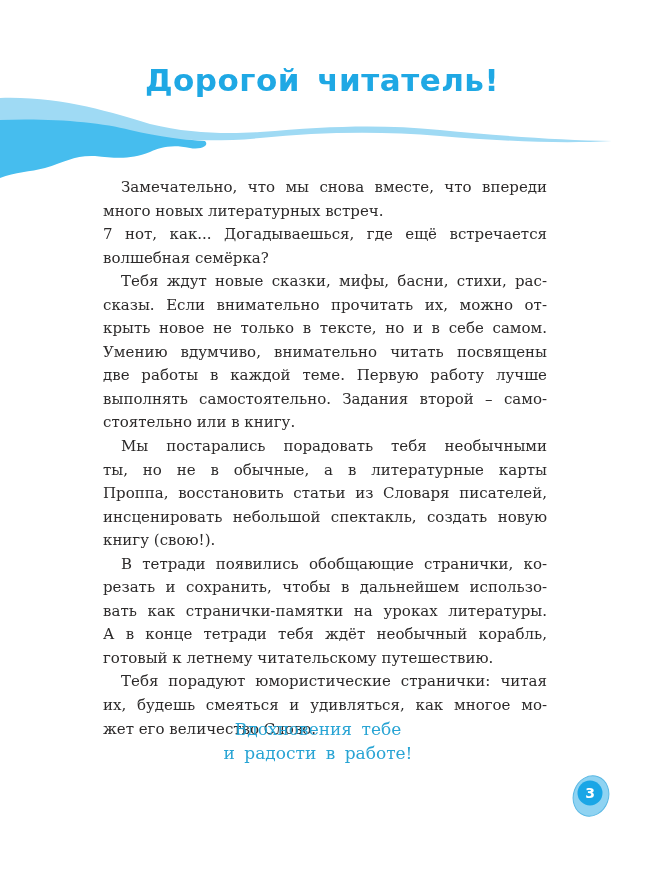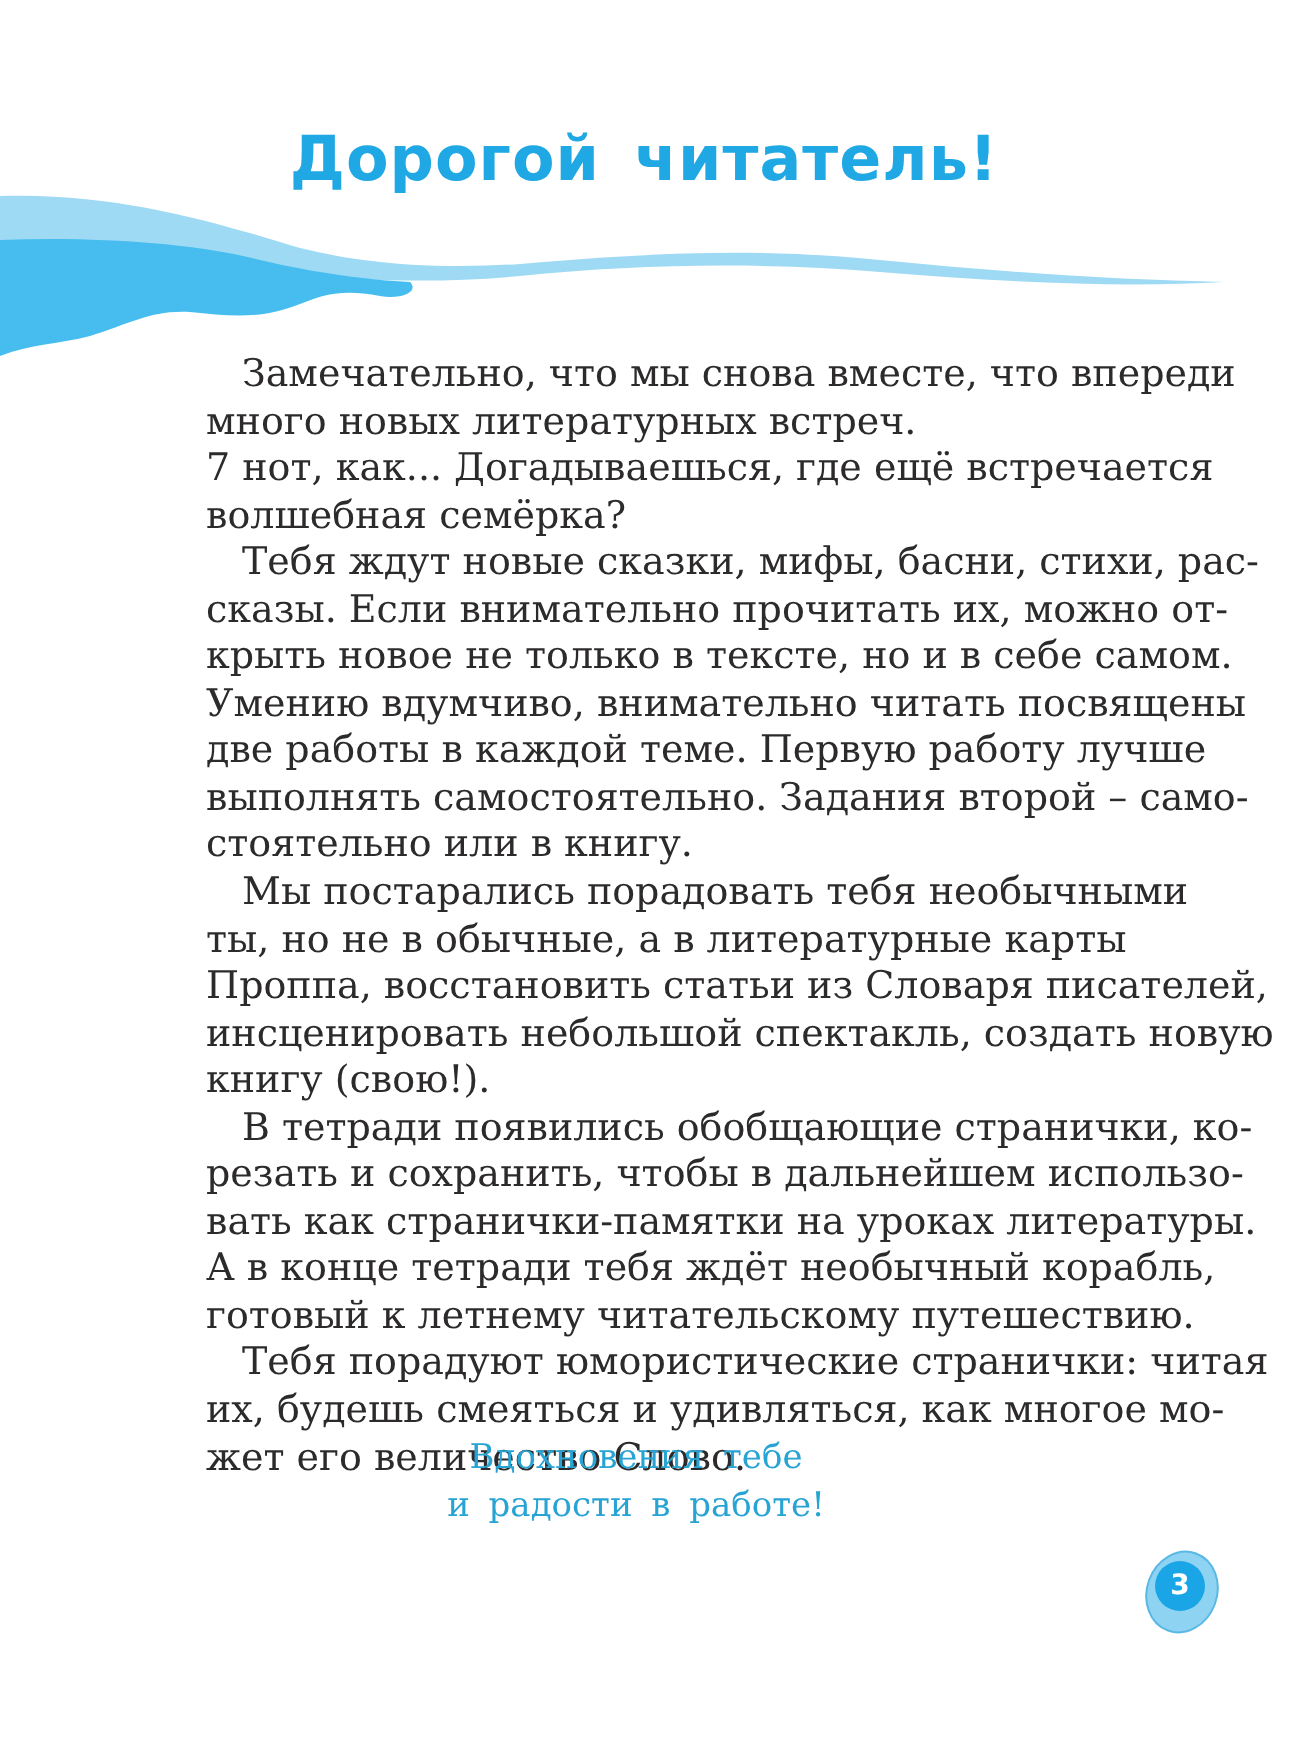--- a/index.html
+++ b/index.html
@@ -8,21 +8,21 @@
     font-family: "DejaVu Serif", "Liberation Serif", serif;
   }
   .wave { position: absolute; left: 0; top: 0; width: 650px; height: 200px; }
   .title {
     position: absolute; left: 0; width: 644px; top: 62px; text-align: center;
     font-family: "DejaVu Sans", sans-serif; font-weight: bold; font-size: 31px;
     color: #1fa8e4; letter-spacing: 0.5px; word-spacing: 6px;
   }
   .body-text {
     position: absolute; left: 103px; top: 176px; width: 444px;
-    font-size: 19px; line-height: 23.55px; color: #2c2a2a;
+    font-size: 15px; line-height: 23.55px; color: #2c2a2a;
   }
   .line {
     display: block; white-space: nowrap; text-align: justify; text-align-last: justify;
     height: 23.55px;
   }
   .line.last { text-align-last: left; }
   .line.indent { padding-left: 18px; }
   .closing {
     position: absolute; left: 0; width: 636px; top: 718px; text-align: center;
     font-size: 17px; line-height: 23.5px; color: #28a4d4; word-spacing: 4px;

